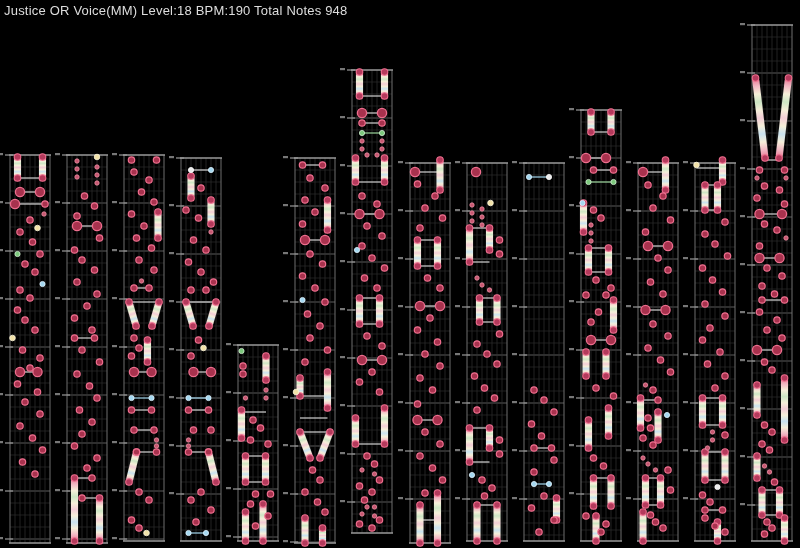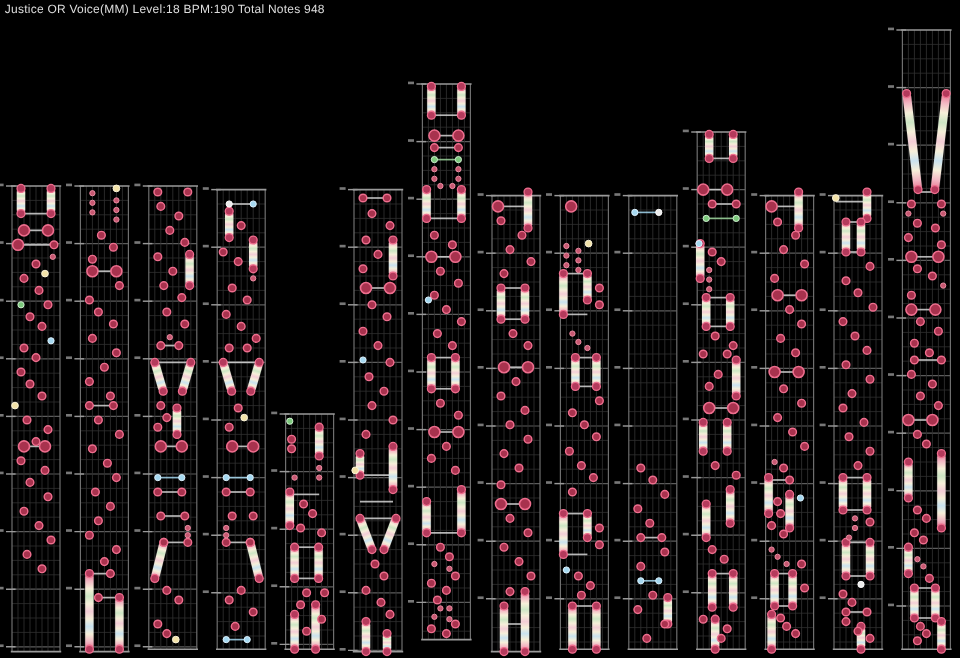--- a/index.html
+++ b/index.html
@@ -1,18 +1,18 @@
 <!DOCTYPE html>
 <html><head>
 <meta charset="utf-8">
 <style>
   html,body{margin:0;padding:0;background:#000;}
   body{width:800px;height:548px;overflow:hidden;position:relative;
        font-family:"Liberation Sans",sans-serif;}
-  #title{position:absolute;left:4px;top:3px;font-size:10px;color:#ddd;
+  #title{position:absolute;left:4px;top:3px;font-size:13px;color:#ddd;
          letter-spacing:.2px;white-space:nowrap;z-index:2;}
   #chart-wrap{position:absolute;inset:0;}
   svg{display:block;}
 </style>
 </head>
 <body>
 
 <div id="title">Justice OR Voice(MM) Level:18 BPM:190 Total Notes 948</div>
 <div id="chart-wrap">
     <svg width="800" height="548">

